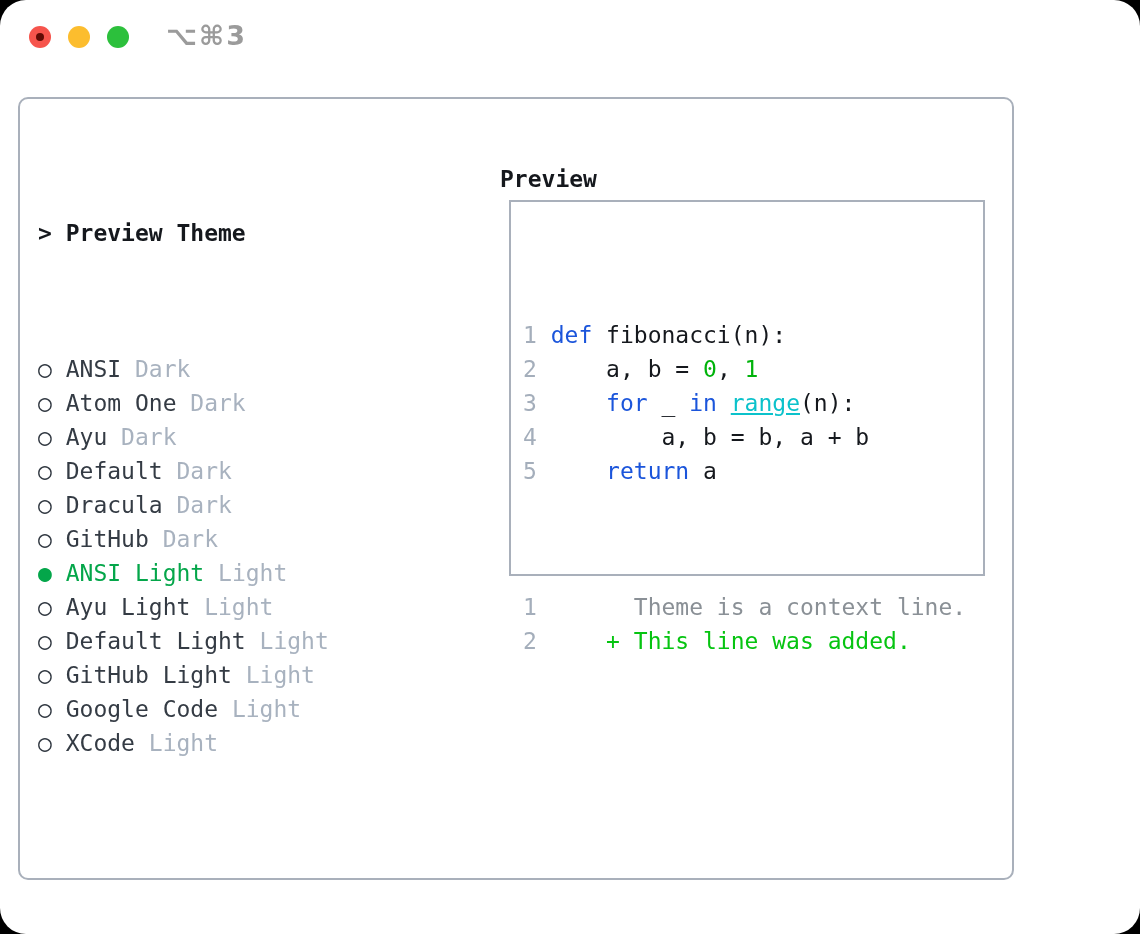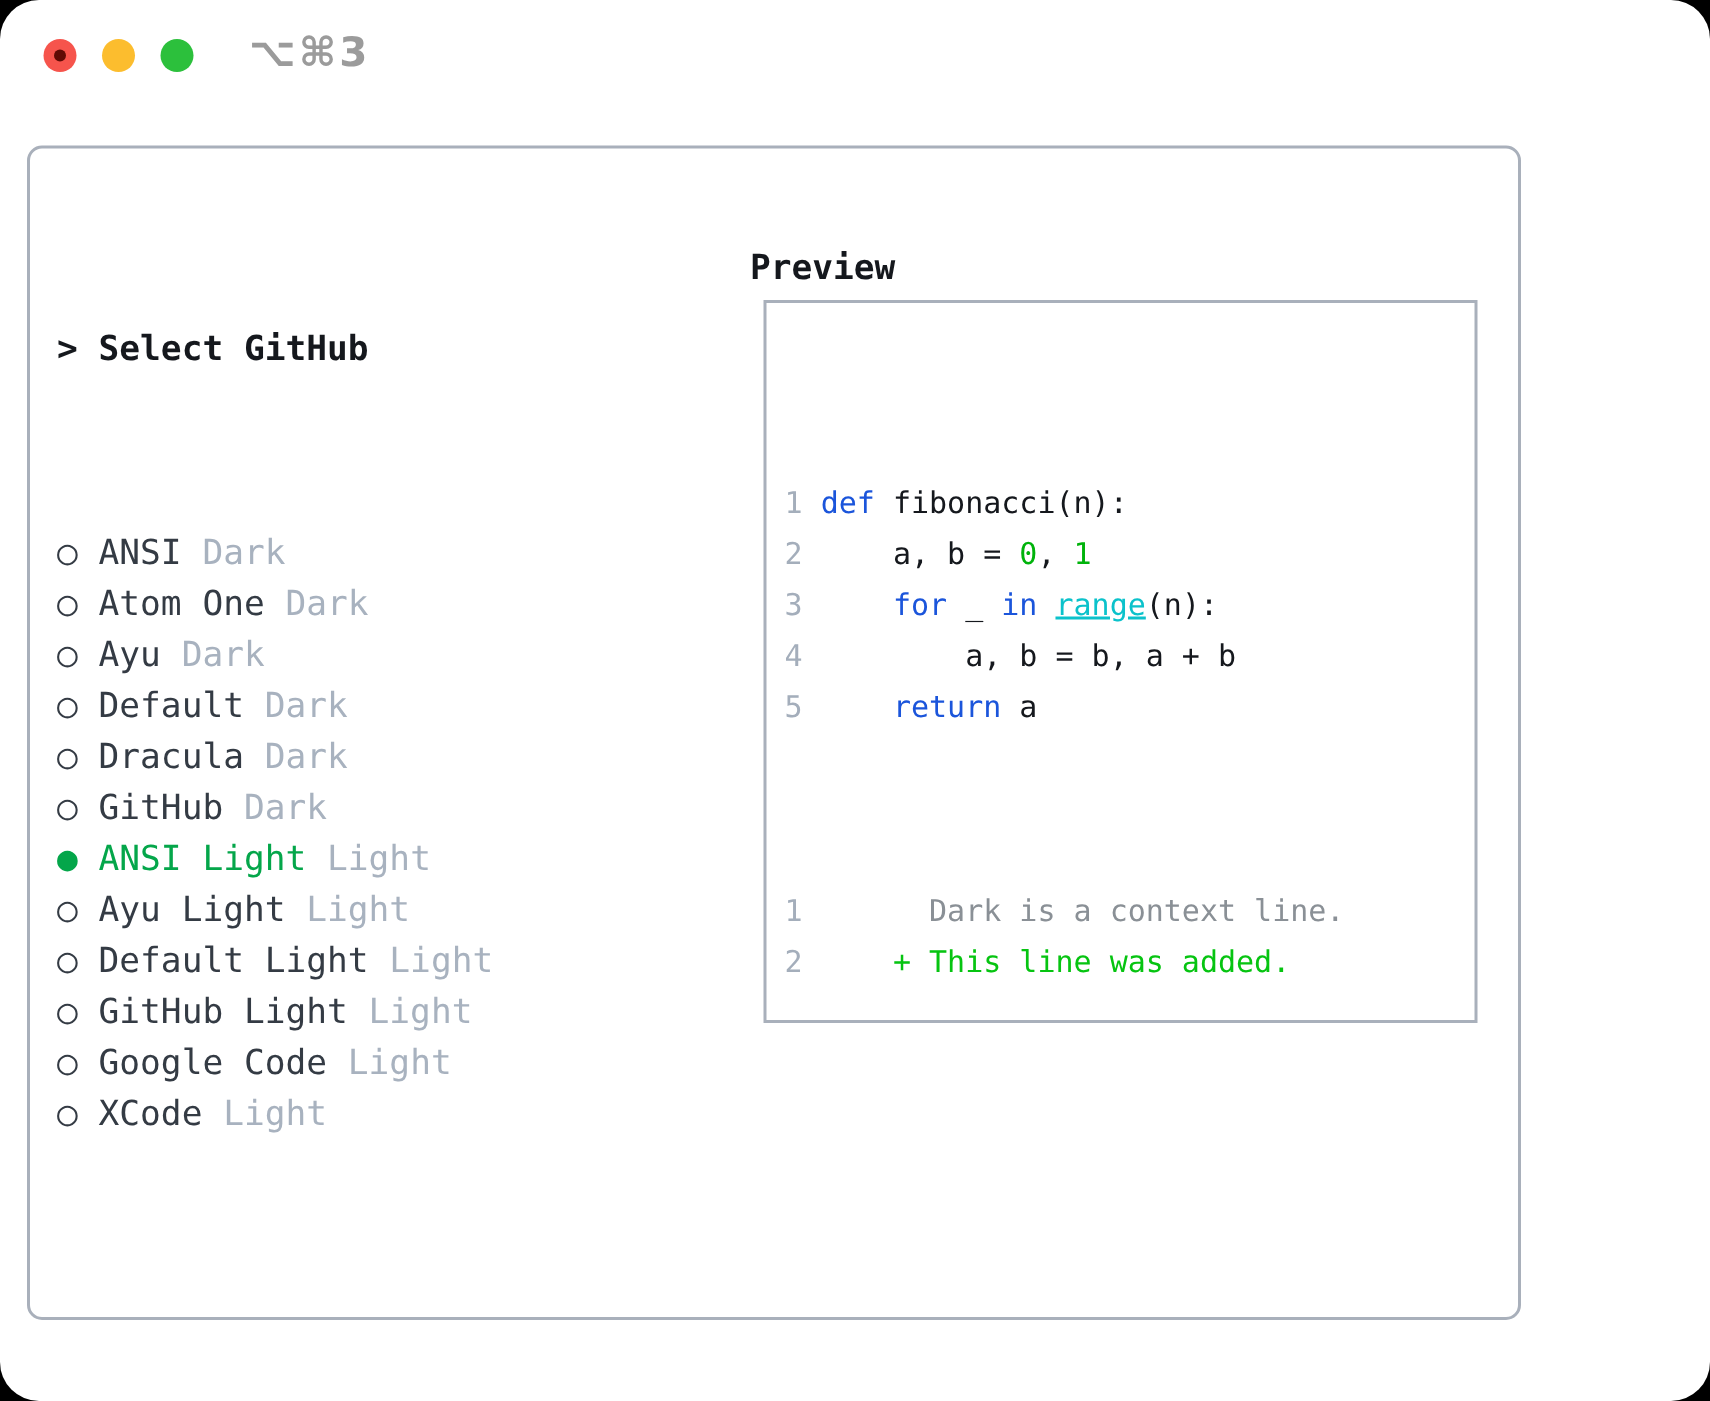--- a/index.html
+++ b/index.html
@@ -59,25 +59,25 @@
   .theme-row.selected .tname{color:var(--accent-green);}
   .apply-block{margin-top:34px;}
   
   .preview-label{
     position:absolute;left:480px;top:63px;
     font-size:23px;line-height:34px;font-weight:bold;
     color:var(--header-black);
   }
   .preview-box{
     position:absolute;left:489px;top:101px;
-    width:476px;height:482px;
+    width:476px;height:376px;
     box-sizing:border-box;
     border:2px solid var(--border-gray);
     padding:48px 0 0 12px;
-    font-size:20px;line-height:34px;
+    font-size:23px;line-height:34px;
     white-space:pre;
     color:var(--code-black);
   }
   .ln{color:var(--linenum-gray);}
   .tok-kw{color:var(--keyword-blue);}
   .tok-num{color:var(--number-green);}
   .tok-builtin{color:var(--builtin-cyan);text-decoration:underline;}
   .tok-plain{color:var(--code-black);}
   #diff-lines{margin-top:34px;}
   .dline.context .dtext{color:var(--context-gray);}
@@ -94,33 +94,33 @@
         <span class="dot"></span>
       </span>
       <span class="light" style="background: rgb(252, 189, 46);"></span>
       <span class="light" style="background: rgb(44, 192, 60);"></span>
     </div>
   <div class="shortcut">⌥⌘3</div>
 
   <div class="main-box">
 
     <div class="left-panel">
-      <div class="row header-row"><span class="marker">&gt; </span><span class="hdr">Select GitHub</span></div>
+      <div class="row header-row"><span class="marker">&gt; </span><span class="hdr">Preview Theme</span></div>
 
       <div id="theme-items"><div class="row theme-row"><span class="marker">○ </span><span class="tname">ANSI</span><span class="ttag"> Dark</span></div><div class="row theme-row"><span class="marker">○ </span><span class="tname">Atom One</span><span class="ttag"> Dark</span></div><div class="row theme-row"><span class="marker">○ </span><span class="tname">Ayu</span><span class="ttag"> Dark</span></div><div class="row theme-row"><span class="marker">○ </span><span class="tname">Default</span><span class="ttag"> Dark</span></div><div class="row theme-row"><span class="marker">○ </span><span class="tname">Dracula</span><span class="ttag"> Dark</span></div><div class="row theme-row"><span class="marker">○ </span><span class="tname">GitHub</span><span class="ttag"> Dark</span></div><div class="row theme-row selected"><span class="marker">● </span><span class="tname">ANSI Light</span><span class="ttag"> Light</span></div><div class="row theme-row"><span class="marker">○ </span><span class="tname">Ayu Light</span><span class="ttag"> Light</span></div><div class="row theme-row"><span class="marker">○ </span><span class="tname">Default Light</span><span class="ttag"> Light</span></div><div class="row theme-row"><span class="marker">○ </span><span class="tname">GitHub Light</span><span class="ttag"> Light</span></div><div class="row theme-row"><span class="marker">○ </span><span class="tname">Google Code</span><span class="ttag"> Light</span></div><div class="row theme-row"><span class="marker">○ </span><span class="tname">XCode</span><span class="ttag"> Light</span></div></div>
 
       <div class="apply-block">
         
         
       </div>
 
       
     </div>
 
     <div class="preview-label">Preview</div>
 
     <div class="preview-box">
       <div id="code-lines"><div class="cline"><span class="ln">1 </span><span class="code-tokens"><span class="tok-kw">def</span><span class="tok-plain"> fibonacci(n):</span></span></div><div class="cline"><span class="ln">2 </span><span class="code-tokens"><span class="tok-plain">    a, b = </span><span class="tok-num">0</span><span class="tok-plain">, </span><span class="tok-num">1</span></span></div><div class="cline"><span class="ln">3 </span><span class="code-tokens"><span class="tok-plain">    </span><span class="tok-kw">for</span><span class="tok-plain"> _ </span><span class="tok-kw">in</span><span class="tok-plain"> </span><span class="tok-builtin">range</span><span class="tok-plain">(n):</span></span></div><div class="cline"><span class="ln">4 </span><span class="code-tokens"><span class="tok-plain">        a, b = b, a + b</span></span></div><div class="cline"><span class="ln">5 </span><span class="code-tokens"><span class="tok-plain">    </span><span class="tok-kw">return</span><span class="tok-plain"> a</span></span></div></div>
-      <div id="diff-lines"><div class="dline context"><span class="ln">1 </span><span class="dtext">      Dark is a context line.</span></div><div class="dline added"><span class="ln">2 </span><span class="dtext">    + This line was added.</span></div></div>
+      <div id="diff-lines"><div class="dline context"><span class="ln">1 </span><span class="dtext">      Theme is a context line.</span></div><div class="dline added"><span class="ln">2 </span><span class="dtext">    + This line was added.</span></div></div>
     </div>
 
   </div>
 </div>
 
 </body></html>

